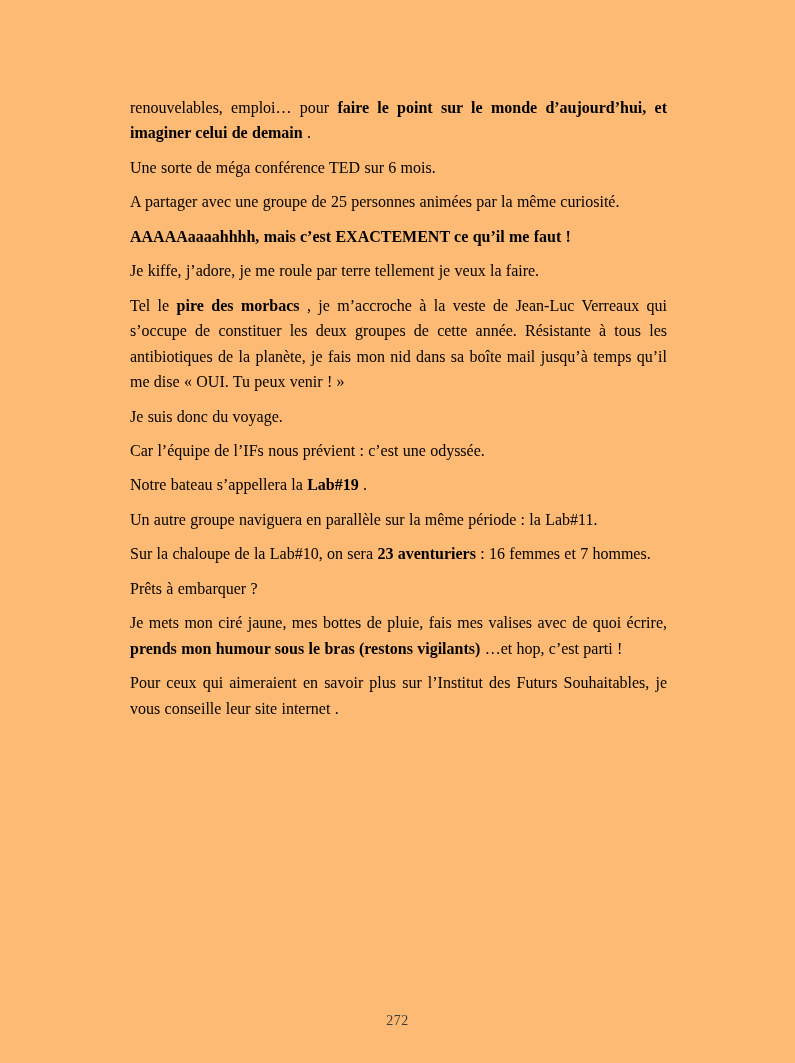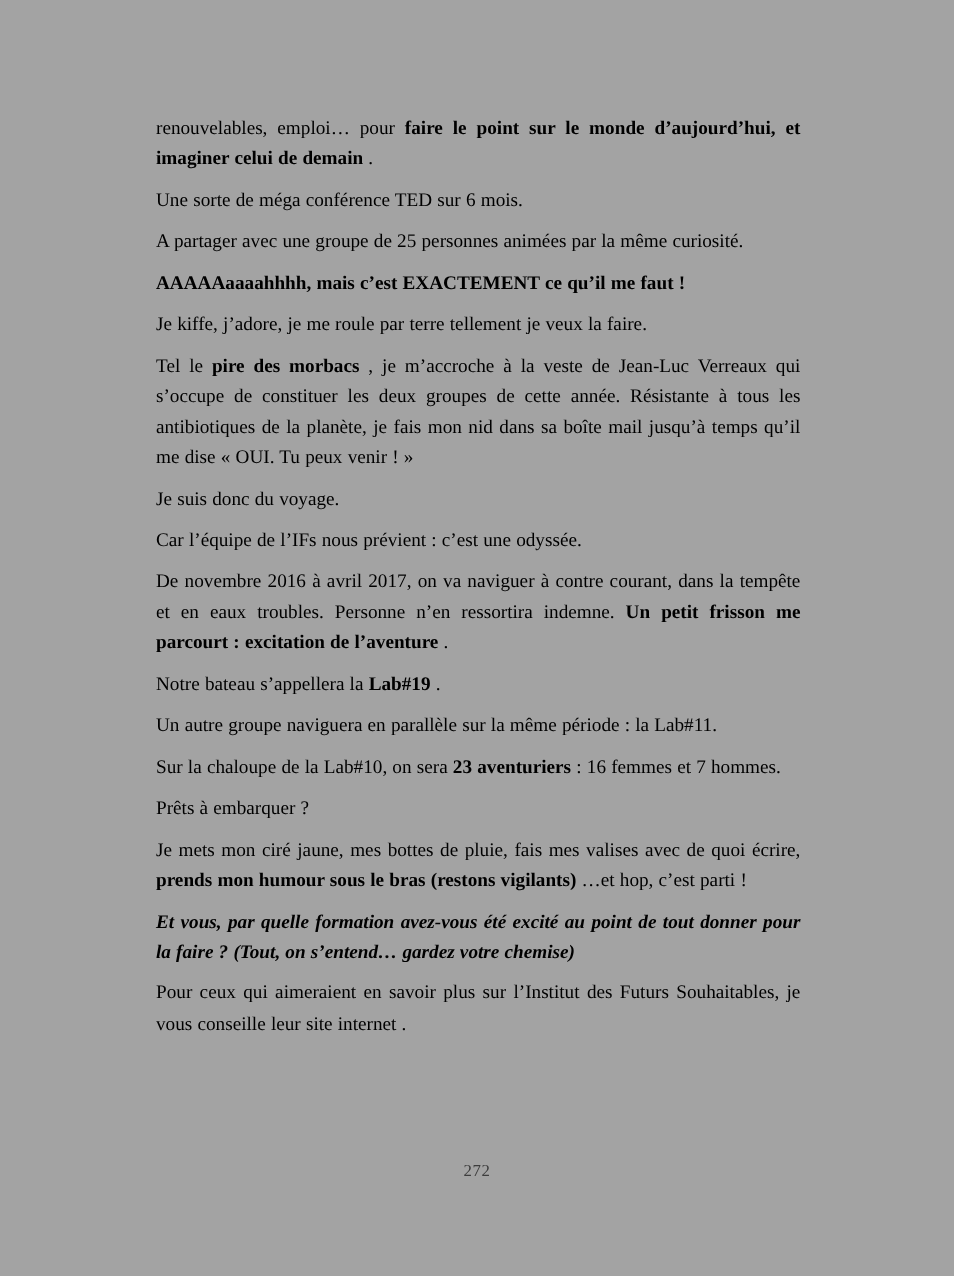--- a/index.html
+++ b/index.html
@@ -9,21 +9,21 @@
   }
   body {
     width: 795px;
     height: 1063px;
     overflow: hidden;
   }
   .page {
     position: relative;
     width: 795px;
     height: 1063px;
-    background: #a3a3a3;
+    background: #fdba74;
     font-family: "Liberation Serif", "DejaVu Serif", serif;
     color: #000000;
   }
   .text-block {
     position: absolute;
     left: 130px;
     top: 95px;
     width: 537px;
   }
   p.para {
@@ -33,21 +33,21 @@
     text-align: justify;
     color: #000000;
     word-spacing: 0.02em;
   }
   p.para span.b { font-weight: bold; }
   p.para span.i { font-style: italic; }
   .footer {
     position: absolute;
     left: 0;
     right: 0;
-    top: 967px;
+    top: 1011px;
     text-align: center;
   }
   .footer .page-num {
     font-size: 14px;
     color: #3d3d3d;
     letter-spacing: 0.5px;
   }
 </style>
 </head>
 <body>
@@ -55,25 +55,23 @@
 <div class="page">
   <div class="text-block" id="paragraphs">
       <p class="para"><span class="">renouvelables, emploi… pour </span><span class="b">faire le point sur le monde d’aujourd’hui, et imaginer celui de demain</span><span class=""> .</span></p>
       <p class="para"><span class="">Une sorte de méga conférence TED sur 6 mois.</span></p>
       <p class="para"><span class="">A partager avec une groupe de 25 personnes animées par la même curiosité.</span></p>
       <p class="para"><span class="b">AAAAAaaaahhhh, mais c’est EXACTEMENT ce qu’il me faut !</span></p>
       <p class="para"><span class="">Je kiffe, j’adore, je me roule par terre tellement je veux la faire.</span></p>
       <p class="para"><span class="">Tel le </span><span class="b">pire des morbacs</span><span class=""> , je m’accroche à la veste de Jean-Luc Verreaux qui s’occupe de constituer les deux groupes de cette année. Résistante à tous les antibiotiques de la planète, je fais mon nid dans sa boîte mail jusqu’à temps qu’il me dise « OUI. Tu peux venir ! »</span></p>
       <p class="para"><span class="">Je suis donc du voyage.</span></p>
       <p class="para"><span class="">Car l’équipe de l’IFs nous prévient : c’est une odyssée.</span></p>
-      <p class="para"><span class="">De novembre 2016 à avril 2017, on va naviguer à contre courant, dans la tempête et en eaux troubles. Personne n’en ressortira indemne. </span><span class="b">Un petit frisson me parcourt : excitation de l’aventure</span><span class=""> .</span></p>
       <p class="para"><span class="">Notre bateau s’appellera la </span><span class="b">Lab#19</span><span class=""> .</span></p>
       <p class="para"><span class="">Un autre groupe naviguera en parallèle sur la même période : la Lab#11.</span></p>
       <p class="para"><span class="">Sur la chaloupe de la Lab#10, on sera </span><span class="b">23 aventuriers</span><span class=""> : 16 femmes et 7 hommes.</span></p>
       <p class="para"><span class="">Prêts à embarquer ?</span></p>
       <p class="para"><span class="">Je mets mon ciré jaune, mes bottes de pluie, fais mes valises avec de quoi écrire, </span><span class="b">prends mon humour sous le bras (restons vigilants)</span><span class="">  …et hop, c’est parti !</span></p>
-      <p class="para"><span class="b i">Et vous, par quelle formation avez-vous été excité au point de tout donner pour la faire ? (Tout, on s’entend… gardez votre chemise)</span></p>
       <p class="para"><span class="">Pour ceux qui aimeraient en savoir plus sur l’Institut des Futurs Souhaitables, je vous conseille leur site internet .</span></p>
     </div>
   <div class="footer">
     <span class="page-num">272</span>
   </div>
 </div>
 
 </body></html>

